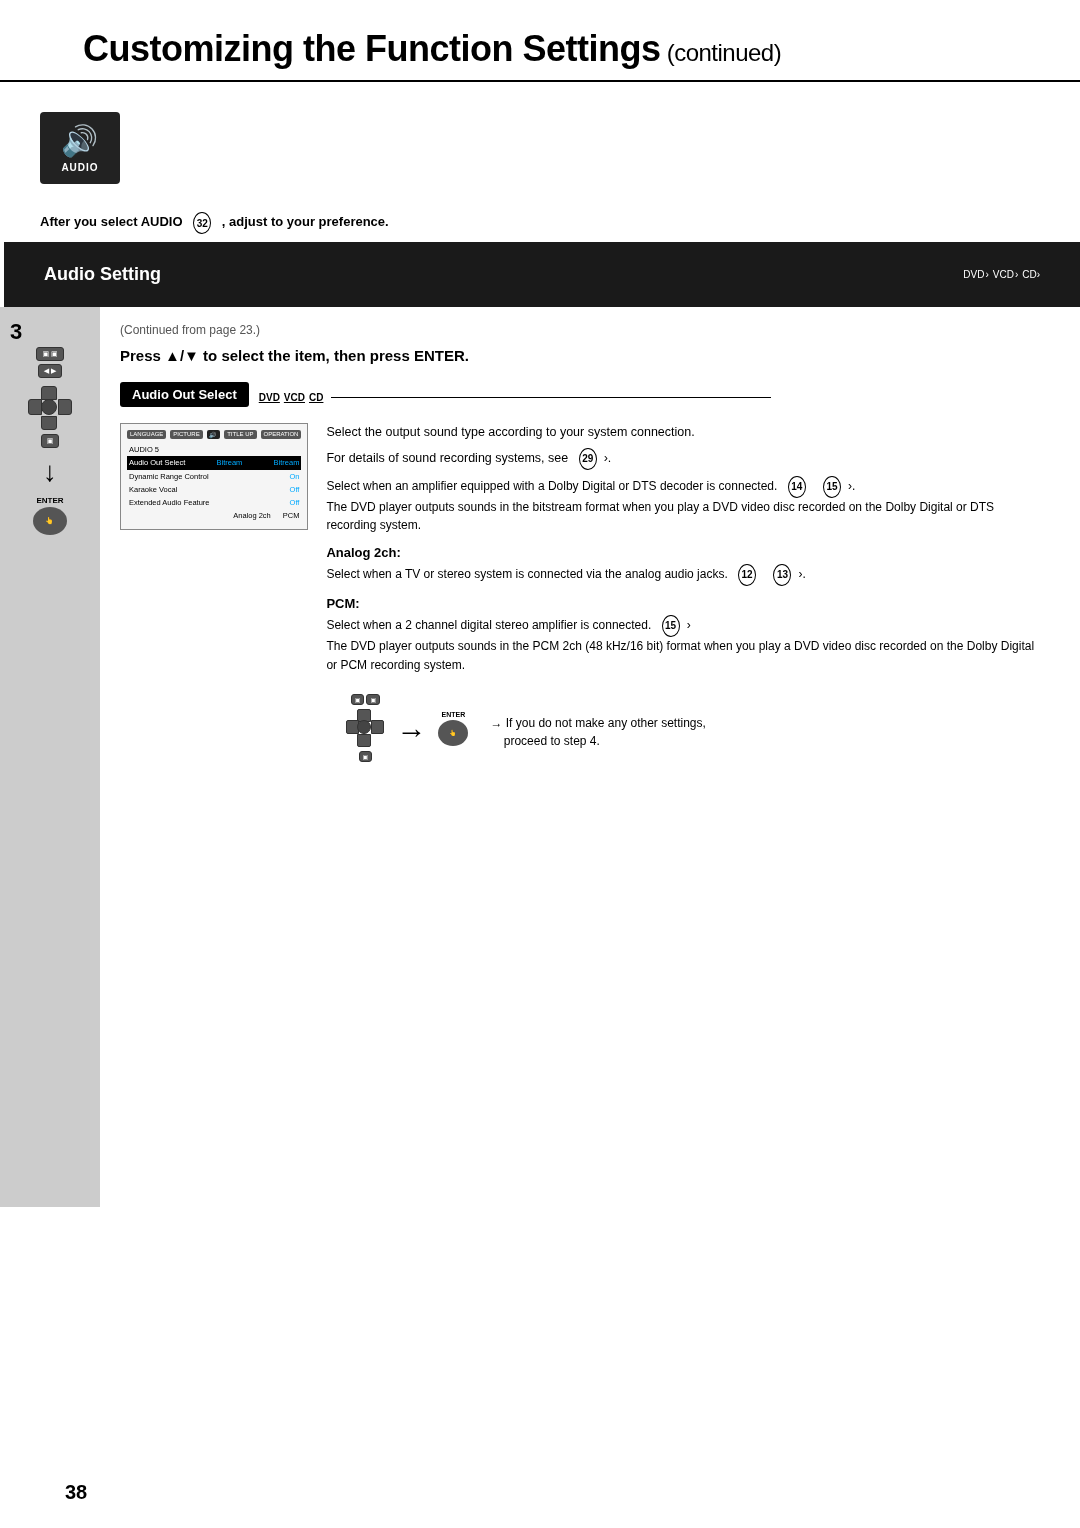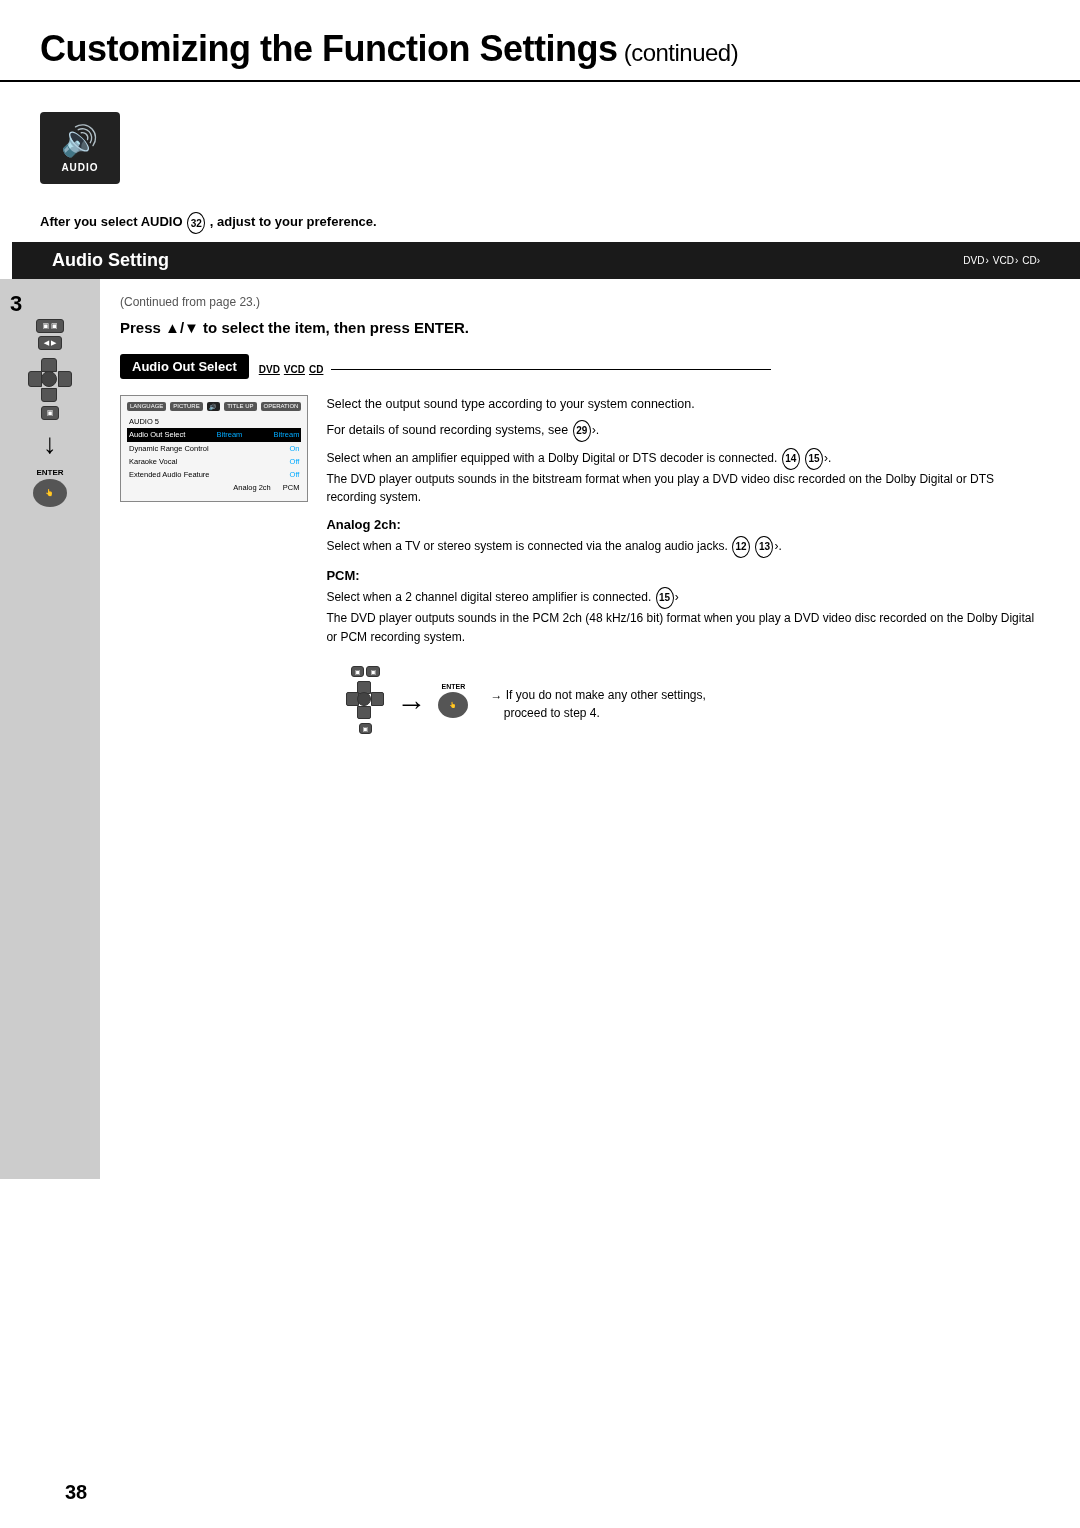--- a/index.html
+++ b/index.html
@@ -23,20 +23,21 @@
 
     
     .page-header {
       padding: 28px 40px 10px 40px;
       border-bottom: 2px solid #000;
     }
     .page-title {
       font-size: 36px;
       font-weight: bold;
       letter-spacing: -0.5px;
+      margin-left: 43px;
     }
     .page-title .continued {
       font-size: 24px;
       font-weight: normal;
     }
 
     
     .audio-icon-area {
       padding: 30px 40px 10px 40px;
       display: flex;
@@ -76,30 +77,30 @@
     .circled {
       display: inline-flex;
       align-items: center;
       justify-content: center;
       width: 18px;
       height: 22px;
       border: 1.5px solid #000;
       border-radius: 50%;
       font-size: 10px;
       font-weight: bold;
-      margin: 0 1px;
+      margin: 0 7px;
       vertical-align: middle;
     }
 
     
     .section-bar {
       background: #1a1a1a;
       color: #fff;
-      margin: 0 0 0 12px;
-      padding: 8px 40px;
+      margin: 0 0 0 4px;
+      padding: 22px 40px;
       display: flex;
       align-items: center;
       justify-content: space-between;
     }
     .section-bar-title {
       font-size: 18px;
       font-weight: bold;
     }
 
     

